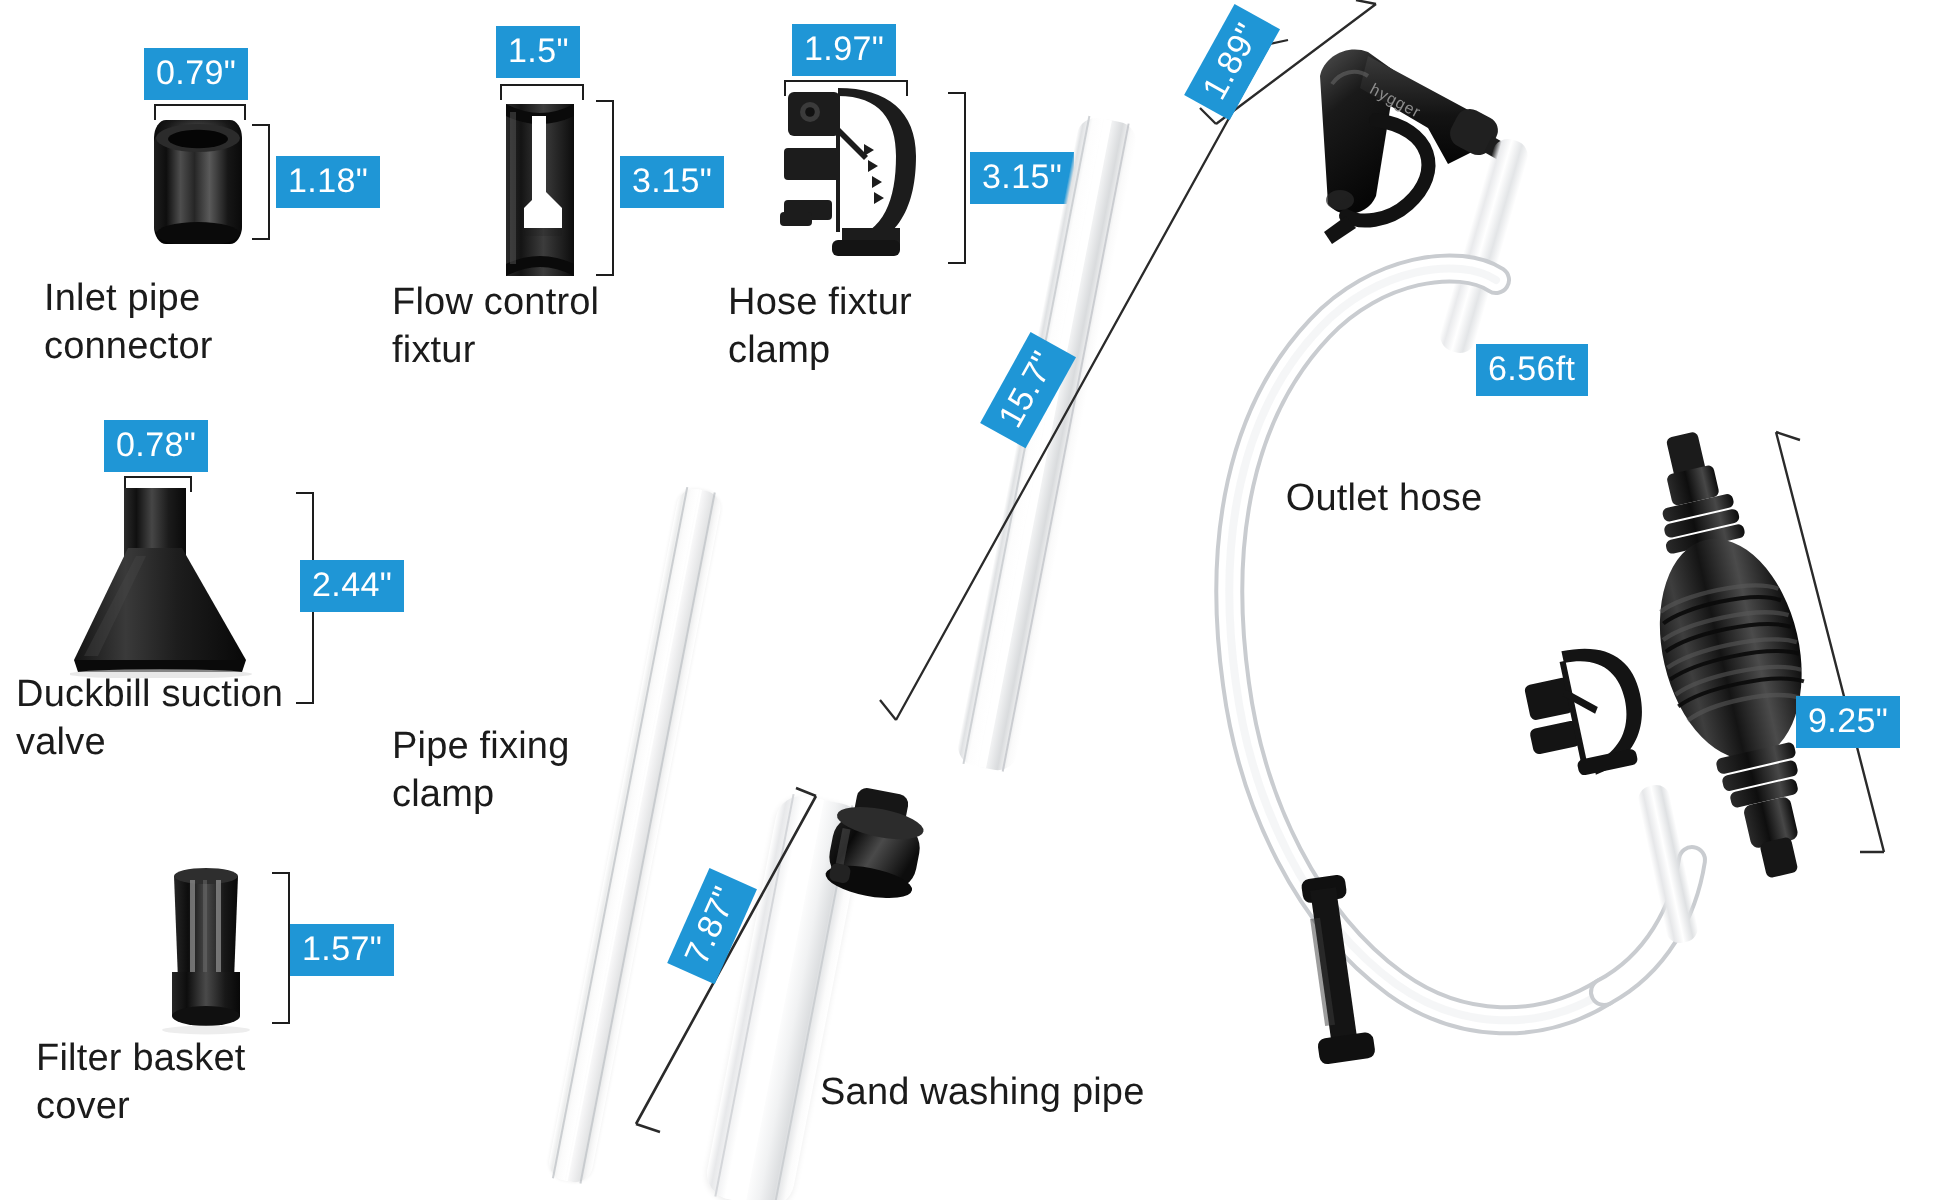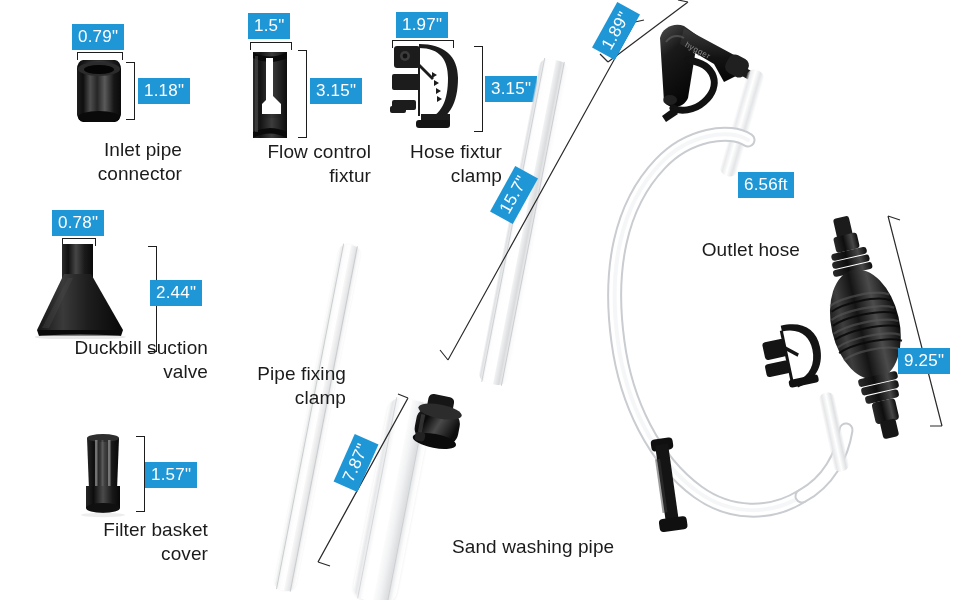--- a/index.html
+++ b/index.html
@@ -28,21 +28,21 @@
     padding: 4px 6px 5px 6px;
     white-space: nowrap;
     letter-spacing: 0.2px;
   }
   .caption {
     position: absolute;
     color: #1b1b1b;
     font-family: "Liberation Sans", sans-serif;
     font-size: 19px;
     line-height: 24px;
-    text-align: right;
+    text-align: left;
     white-space: pre-line;
     letter-spacing: 0.1px;
   }
   
   .hbr {
     position: absolute;
     border-top: 1.4px solid #1d1d1d;
     border-left: 1.4px solid #1d1d1d;
     border-right: 1.4px solid #1d1d1d;
     height: 7px;
@@ -241,21 +241,21 @@
       <path d="M30,18 L46,34 L44,36 L28,20 Z" fill="#1c1c1c"></path>
       <path d="M44,28 l5,3 l-5,3 Z M46,36 l5,3 l-5,3 Z M48,44 l5,3 l-5,3 Z M49,52 l5,3 l-5,3 Z" fill="#1c1c1c"></path>
       <rect x="28" y="76" width="34" height="8" rx="3" fill="#141414"></rect>
     </svg>
   </div>
 
   <div class="vbr" style="left:474px; top:46px; height:84px;"></div>
 
   <div class="badge" style="left:485px; top:76px;">3.15"</div>
 
-  <div class="caption" style="left:352px; top:140px; width:150px;">Hose fixtur
+  <div class="caption" style="left:364px; top:140px; width:150px;">Hose fixtur
 clamp</div>
 
   <div class="badge" style="left:52px; top:210px;">0.78"</div>
 
   <div class="hbr" style="left:62px; top:238px; width:32px;"></div>
 
   <div class="duckbill" style="left:35px; top:244px;">
     <svg width="96" height="95" viewBox="0 0 96 95">
       <defs>
         <linearGradient id="dg1" x1="0" y1="0" x2="1" y2="0">
@@ -330,21 +330,21 @@
     <span class="rod-edge" style="left:18px; width:4px; background:rgba(255,255,255,.95);"></span>
     <span class="rod-edge" style="right:7px; background:rgba(198,201,205,.8);"></span>
   </div>
 
   <svg style="position:absolute; left:300px; top:390px; width:140px; height:200px; overflow:visible;">
     <path d="M108,8 L98,4 M108,8 L18,172 M18,172 L30,176" stroke="#2a2a2a" stroke-width="1.3" fill="none"></path>
   </svg>
 
   <div class="badge" style="left:330px; top:450px; transform:rotate(-66deg); transform-origin:50% 50%;">7.87"</div>
 
-  <div class="caption" style="left:410px; top:535px; width:220px; text-align:left;margin-left:42px;">Sand washing pipe</div>
+  <div class="caption" style="left:410px; top:535px; width:220px; text-align:left;">Sand washing pipe</div>
 
   <div class="mainpipe" style="left:540px; top:60px; width:30px; height:330px; transform:rotate(11deg);">
     <span class="rod-edge" style="left:4px; background:rgba(200,203,207,.85);"></span>
     <span class="rod-edge" style="left:12px; width:4px; background:rgba(255,255,255,.95);"></span>
     <span class="rod-edge" style="right:5px; background:rgba(196,199,203,.85);"></span>
   </div>
 
   <svg style="position:absolute; left:430px; top:20px; width:230px; height:350px; overflow:visible;">
     <path d="M205,2 L193,4 M205,2 L18,340 M18,340 L10,330" stroke="#2a2a2a" stroke-width="1.15" fill="none"></path>
     <path d="M205,2 L214,0" stroke="#2a2a2a" stroke-width="1.15" fill="none"></path>
@@ -435,21 +435,21 @@
              C40,86 28,150 38,222
              C46,282 74,340 118,372
              C150,395 190,396 222,376" stroke="#f4f5f6" stroke-width="4" fill="none" stroke-linecap="round" opacity=".9"></path>
 
     <path d="M222,376 C248,362 262,336 266,310" stroke="#c9ccd0" stroke-width="15" fill="none" stroke-linecap="round"></path>
     <path d="M222,376 C248,362 262,336 266,310" stroke="#ffffff" stroke-width="11" fill="none" stroke-linecap="round"></path>
   </svg>
 
   <div class="badge" style="left:738px; top:172px;">6.56ft</div>
 
-  <div class="caption" style="left:612px; top:238px; width:160px; text-align:right;padding-left:28px;">Outlet hose</div>
+  <div class="caption" style="left:612px; top:238px; width:160px; text-align:center;">Outlet hose</div>
 
   <div style="position:absolute; left:648px; top:432px; width:40px; height:110px;">
     <svg width="40" height="110" viewBox="0 0 40 110">
       <g transform="rotate(-8 20 55)">
         <rect x="9" y="6" width="22" height="12" rx="4" fill="#101010"></rect>
         <rect x="13" y="12" width="13" height="76" fill="#141414"></rect>
         <rect x="6" y="86" width="28" height="13" rx="4" fill="#101010"></rect>
         <rect x="11" y="26" width="5" height="54" fill="#3c3c3c" opacity=".5"></rect>
       </g>
     </svg>

